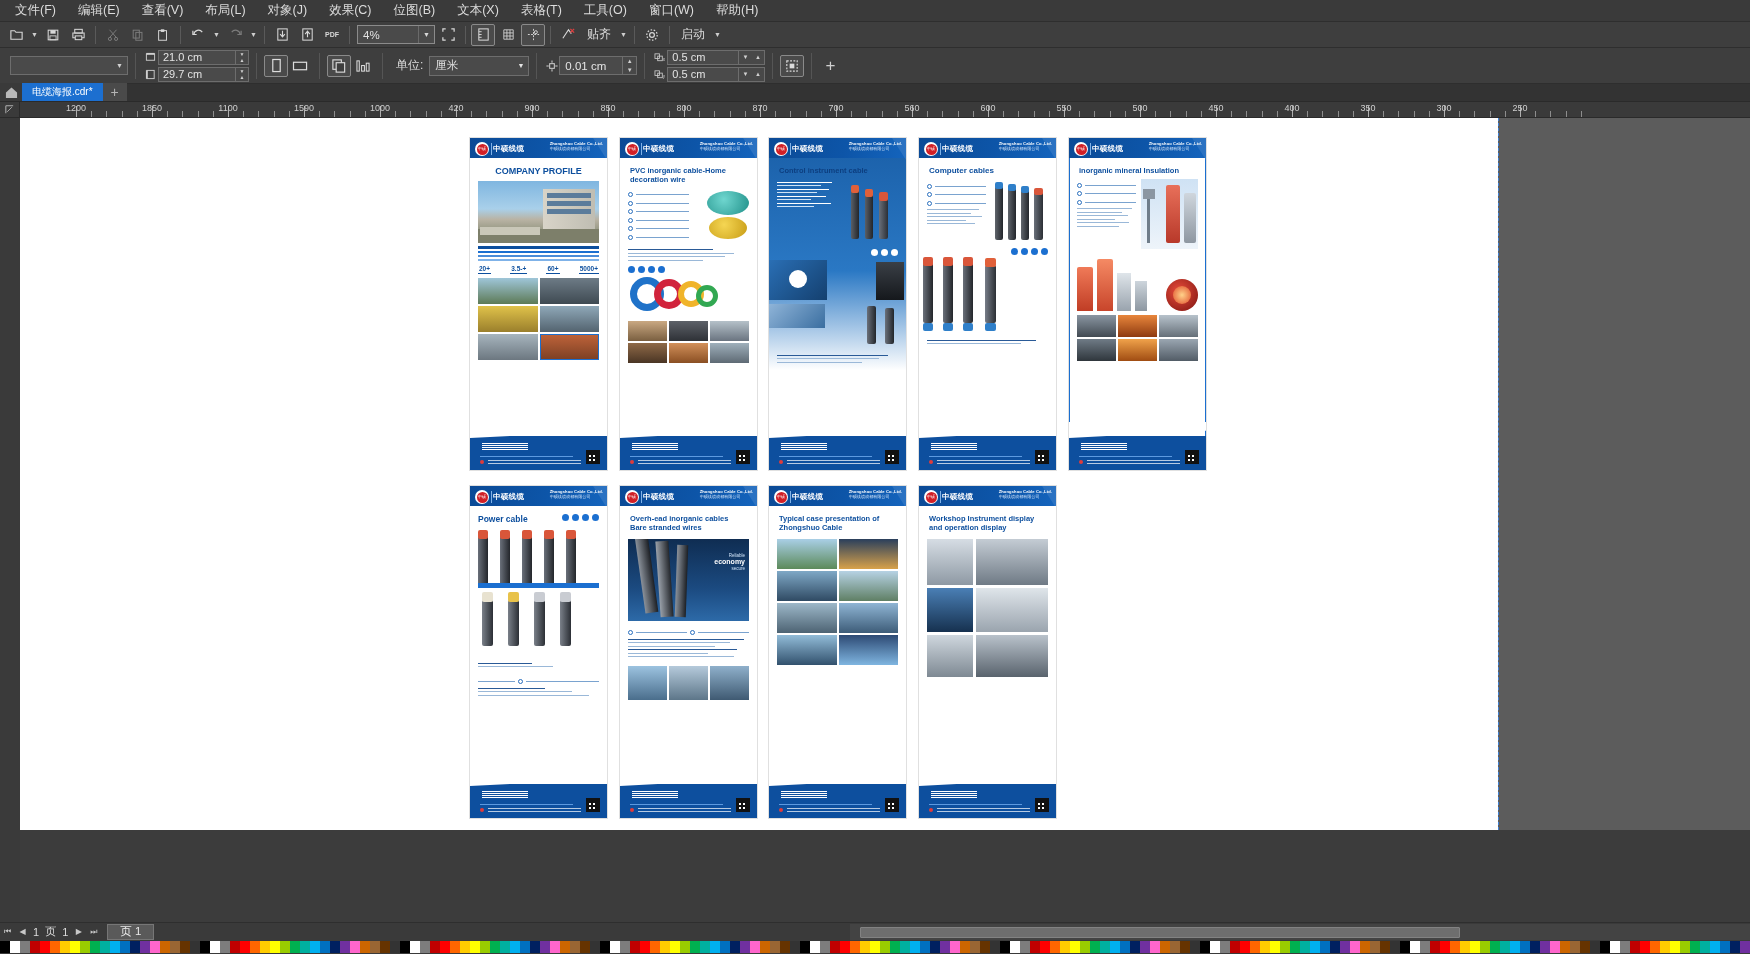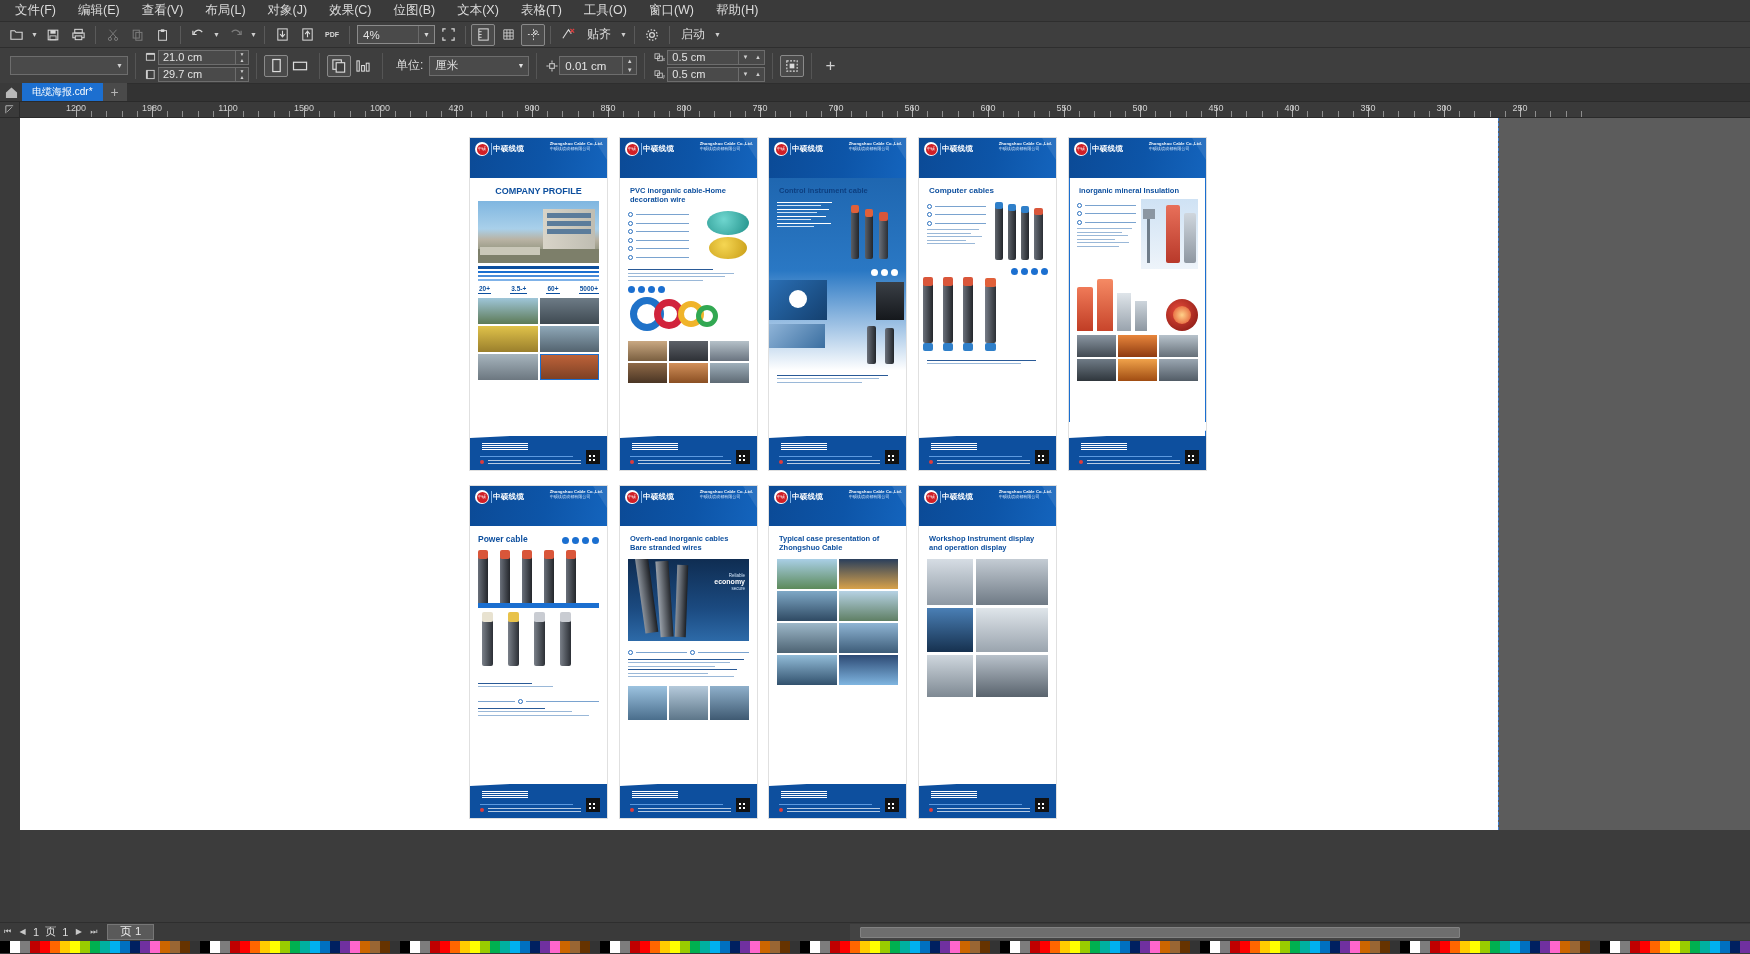--- a/index.html
+++ b/index.html
@@ -57,21 +57,21 @@
   .ruler-v .tk { position:absolute; left:12px; width:6px; height:1px; background:#8d8d8d; }
   .ruler-v .tkm { position:absolute; left:7px; width:11px; height:1px; background:#b0b0b0; }
   .ruler-v .lb { position:absolute; left:1px; font-size:9px; color:#cfcfcf; writing-mode:vertical-rl; transform:translateY(-50%); }
   .corner-box { position:absolute;left:0;top:102px;width:20px;height:16px;background:#3a3a3a;border-right:1px solid #2a2a2a;border-bottom:1px solid #2a2a2a;display:flex;align-items:center;justify-content:center; }
   
   .canvas { position:absolute; left:20px; top:118px; width:1730px; height:712px; background:#5c5c5c; overflow:hidden; }
   .page-white { position:absolute; left:0px; top:0px; width:1478px; height:712px; background:#fff; }
   .guide-v { position:absolute; top:0; bottom:0; width:0; border-left:1px dashed #3d7fd6; }
   
   .poster { position:absolute; background:#fff; box-shadow:0 0 0 1px rgba(0,0,0,.12); overflow:hidden; font-size:4px; }
-  .p-head { height:40px; background:#0d4f9e; position:relative;
+  .p-head { height:20px; background:#0d4f9e; position:relative;
             background-image:linear-gradient(100deg,#0b4a96 0%,#0d55a8 55%,#1464bd 100%); }
   .p-head .logo { position:absolute;left:5px;top:4px;width:14px;height:14px;border-radius:50%;background:#fff;display:flex;align-items:center;justify-content:center; }
   .p-head .logo .inner { width:11px;height:11px;border-radius:50%;background:#d11f26;color:#fff;font-size:4px;display:flex;align-items:center;justify-content:center;line-height:1; }
   .p-head .cn { position:absolute;left:23px;top:6px;color:#fff;font-size:7.5px;font-weight:bold;letter-spacing:.3px; }
   .p-head .bar { position:absolute;left:21px;top:5px;width:1px;height:12px;background:#7fb2e8; }
   .p-head .en { position:absolute;right:4px;top:3px;text-align:left;line-height:1.25; }
   .p-head .en .l1 { color:#ffffff;font-size:4.1px;font-weight:bold;letter-spacing:.1px;white-space:nowrap; }
   .p-head .en .l2 { color:#cfe2f7;font-size:4.1px;white-space:nowrap; }
   .p-head:after { content:"";position:absolute;right:0;top:0;width:0;height:0;border-top:22px solid rgba(255,255,255,.10);border-left:14px solid transparent; }
   .p-title { padding:8px 10px 4px; color:#0d4f9e; font-weight:bold; line-height:1.25; }
@@ -391,21 +391,21 @@
 </div>
 
 <div class="ruler-h" id="rulerH">
     <div class="tkm" style="left: 56px;"></div>
     <div class="lb" style="left: 56px;">1200</div>
     <div class="tk" style="left: 71.2px;"></div>
     <div class="tk" style="left: 86.4px;"></div>
     <div class="tk" style="left: 101.6px;"></div>
     <div class="tk" style="left: 116.8px;"></div>
     <div class="tkm" style="left: 132px;"></div>
-    <div class="lb" style="left: 132px;">1980</div>
+    <div class="lb" style="left: 132px;">1850</div>
     <div class="tk" style="left: 147.2px;"></div>
     <div class="tk" style="left: 162.4px;"></div>
     <div class="tk" style="left: 177.6px;"></div>
     <div class="tk" style="left: 192.8px;"></div>
     <div class="tkm" style="left: 208px;"></div>
     <div class="lb" style="left: 208px;">1100</div>
     <div class="tk" style="left: 223.2px;"></div>
     <div class="tk" style="left: 238.4px;"></div>
     <div class="tk" style="left: 253.6px;"></div>
     <div class="tk" style="left: 268.8px;"></div>
@@ -439,21 +439,21 @@
     <div class="tk" style="left: 618.4px;"></div>
     <div class="tk" style="left: 633.6px;"></div>
     <div class="tk" style="left: 648.8px;"></div>
     <div class="tkm" style="left: 664px;"></div>
     <div class="lb" style="left: 664px;">800</div>
     <div class="tk" style="left: 679.2px;"></div>
     <div class="tk" style="left: 694.4px;"></div>
     <div class="tk" style="left: 709.6px;"></div>
     <div class="tk" style="left: 724.8px;"></div>
     <div class="tkm" style="left: 740px;"></div>
-    <div class="lb" style="left: 740px;">750</div>
+    <div class="lb" style="left: 740px;">870</div>
     <div class="tk" style="left: 755.2px;"></div>
     <div class="tk" style="left: 770.4px;"></div>
     <div class="tk" style="left: 785.6px;"></div>
     <div class="tk" style="left: 800.8px;"></div>
     <div class="tkm" style="left: 816px;"></div>
     <div class="lb" style="left: 816px;">700</div>
     <div class="tk" style="left: 831.2px;"></div>
     <div class="tk" style="left: 846.4px;"></div>
     <div class="tk" style="left: 861.6px;"></div>
     <div class="tk" style="left: 876.8px;"></div>
@@ -935,21 +935,21 @@
       <div class="logo">
           <div class="inner">中硕</div>
         </div>
       <div class="bar"></div>
       <div class="cn">中硕线缆</div>
       <div class="en">
         <div class="l1">Zhongshuo Cable Co.,Ltd.</div>
         <div class="l2">中硕线缆成都有限公司</div>
       </div>
     </div>
-    <div style="display:flex;align-items:flex-end;padding:8px 8px 2px;">
+    <div style="display:flex;align-items:flex-start;padding:8px 8px 2px;">
       <div style="color:#0d4f9e;font-weight:bold;font-size:8.5px;">Power cable</div>
       <div style="margin-left:auto;" class="icon-dots">
           <i></i>
           <i></i>
           <i></i>
           <i></i>
         </div>
     </div>
     <div class="p-body">
       <div style="padding:4px 8px 0;position:relative;height:62px;">

